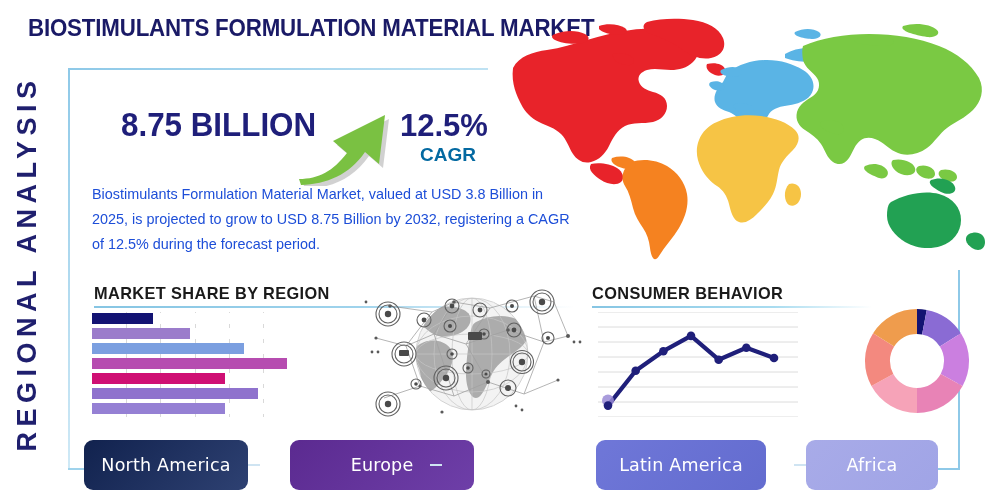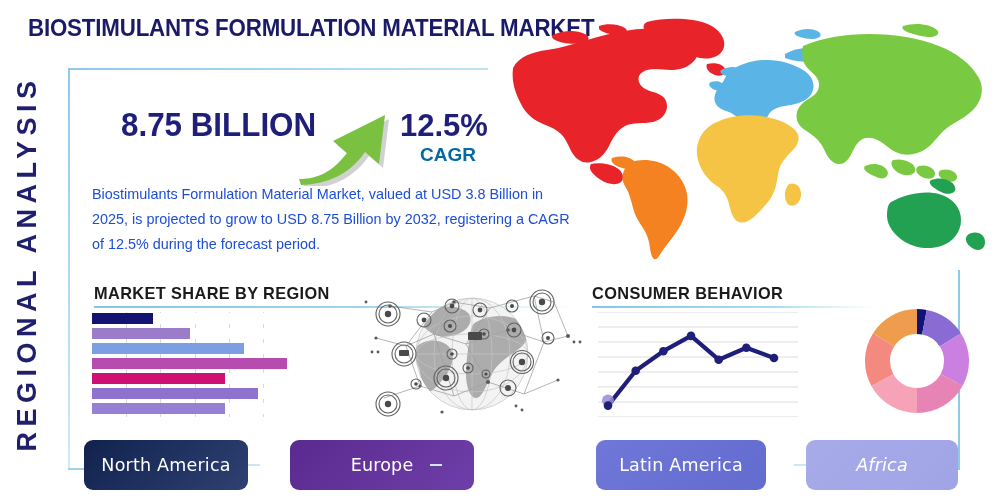--- a/index.html
+++ b/index.html
@@ -412,16 +412,16 @@
     <div class="tab-connector" style="left: 164px;"></div>
     <div class="region-tab" style="left: 176px; width: 184px; background: linear-gradient(135deg, rgb(91, 42, 144), rgb(110, 63, 168)); margin-left: 30px;">
       <span>Europe</span>
     </div>
     <div class="tab-connector" style="left: 346px;"></div>
     <div class="tab-connector" style="left: 528px;"></div>
     <div class="region-tab" style="left: 512px; width: 170px; background: linear-gradient(135deg, rgb(111, 119, 216), rgb(99, 108, 207));">
       <span>Latin America</span>
     </div>
     <div class="tab-connector" style="left: 710px;"></div>
-    <div class="region-tab" style="left: 722px; width: 152px; background: linear-gradient(135deg, rgb(168, 171, 232), rgb(160, 164, 230)); font-style: italic;">
+    <div class="region-tab" style="left: 722px; width: 132px; background: linear-gradient(135deg, rgb(168, 171, 232), rgb(160, 164, 230));">
       <span>Africa</span>
     </div>
   </div>
 
 </body></html>

